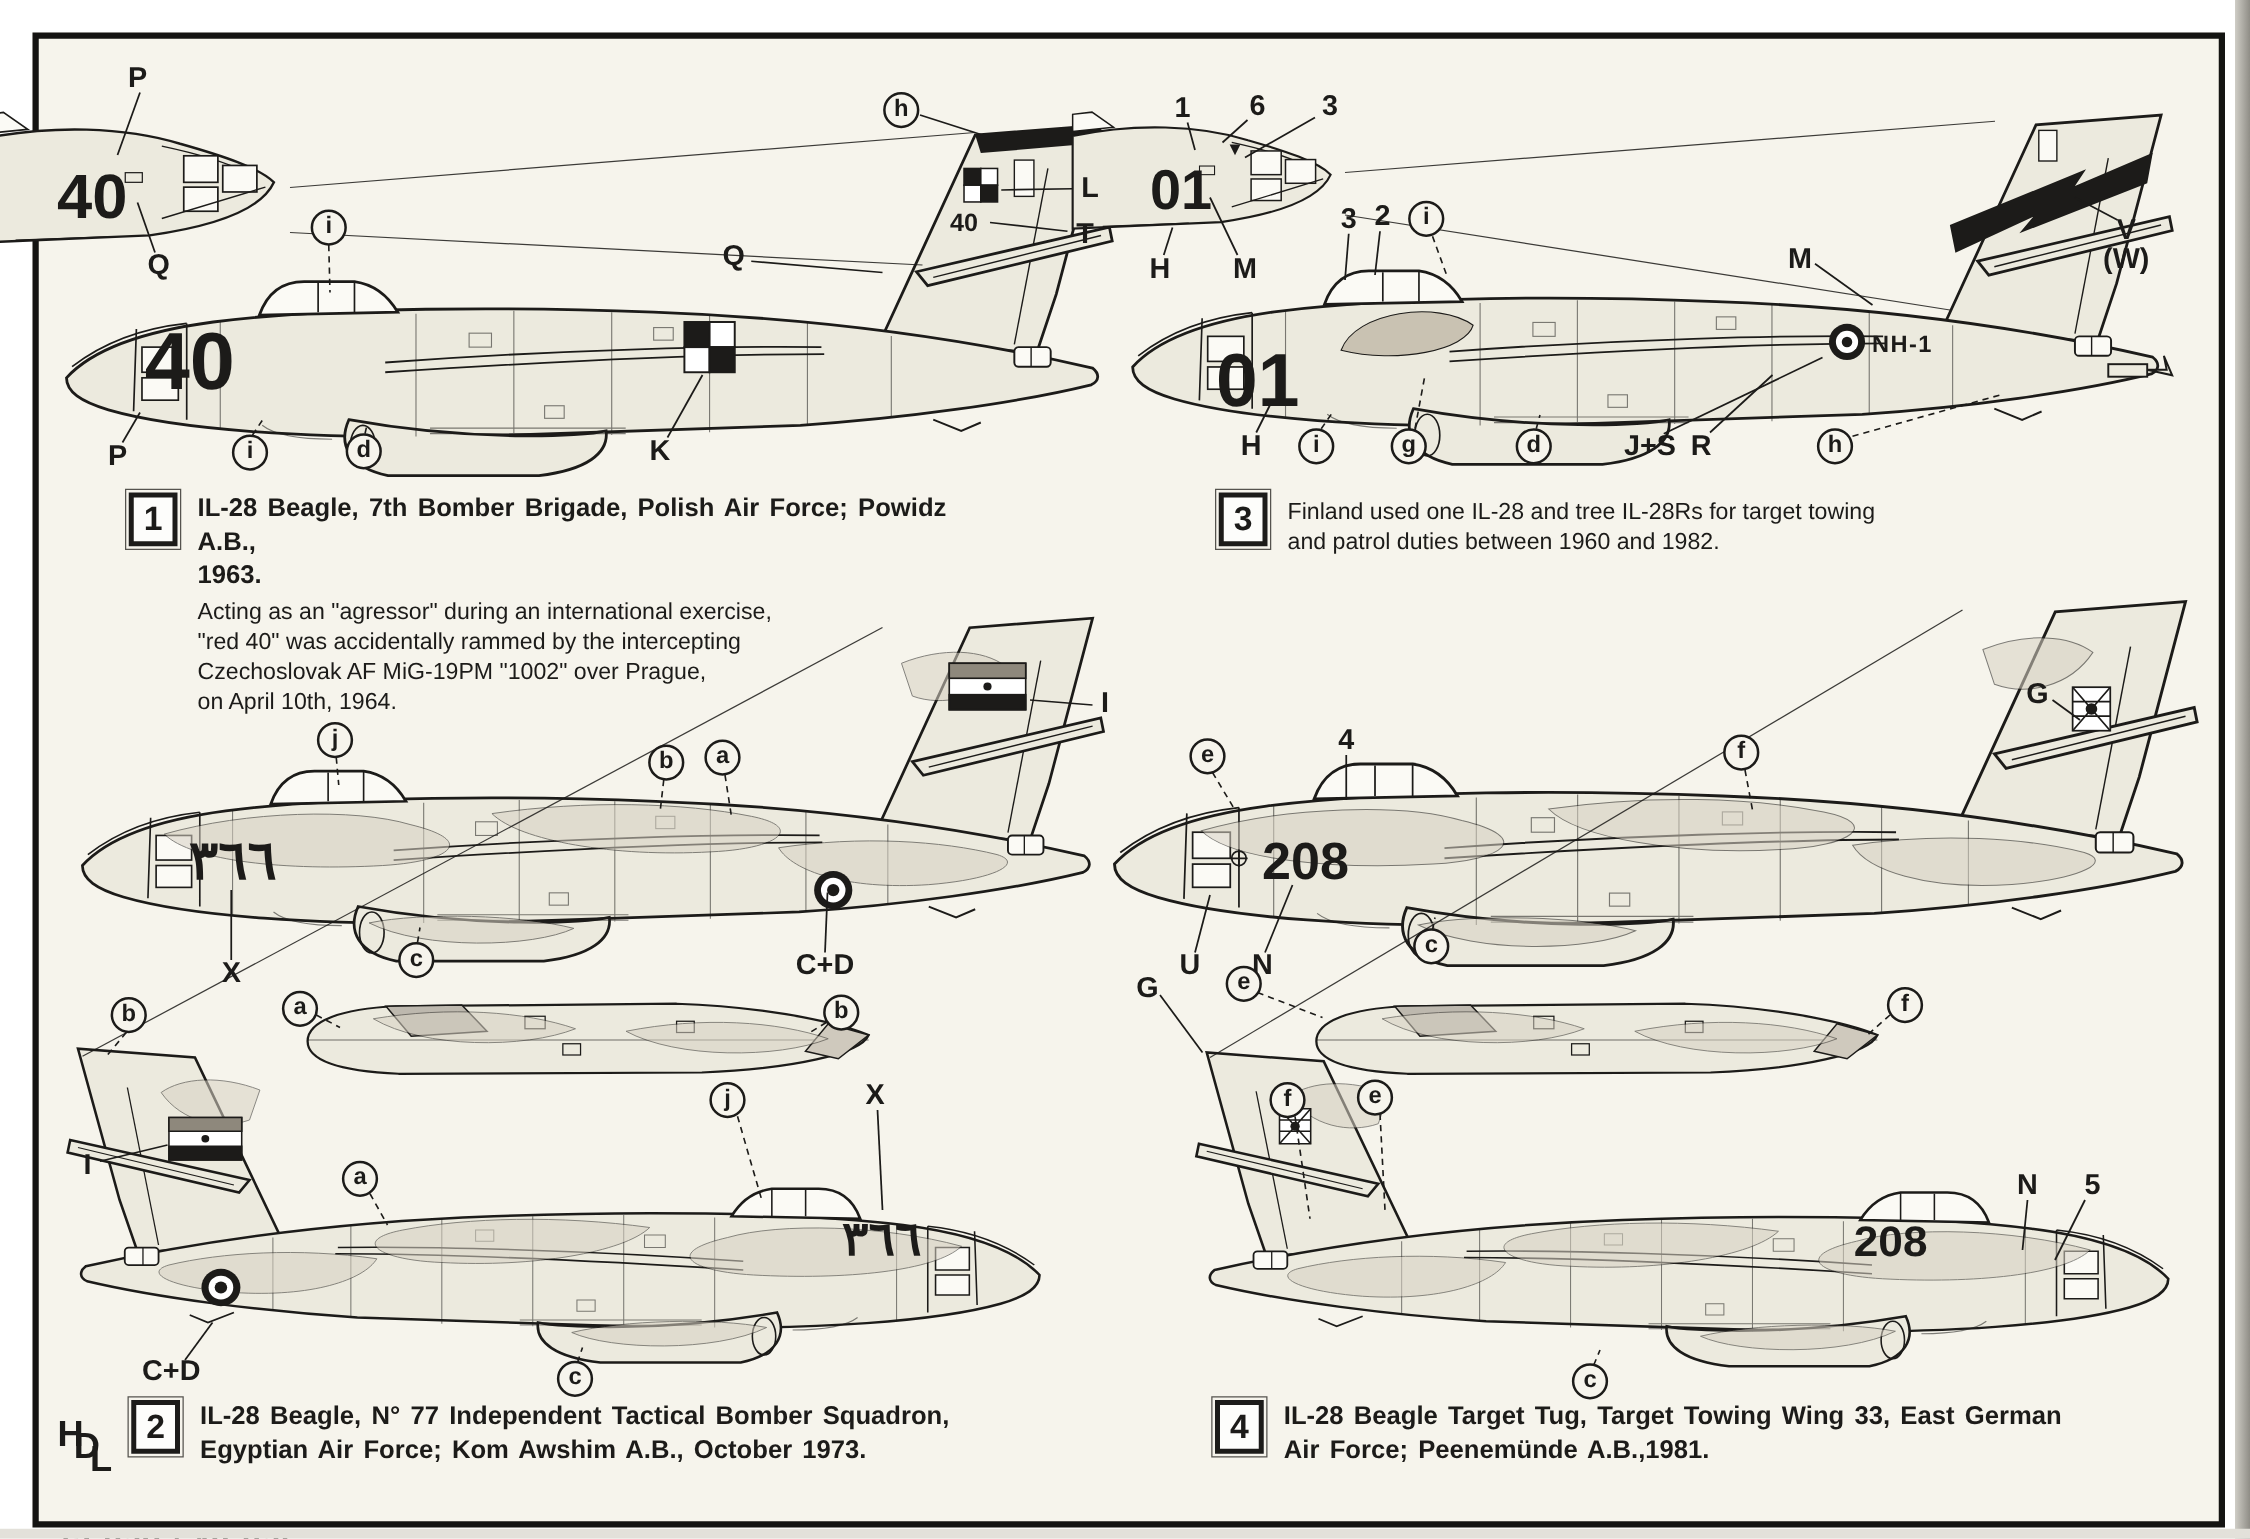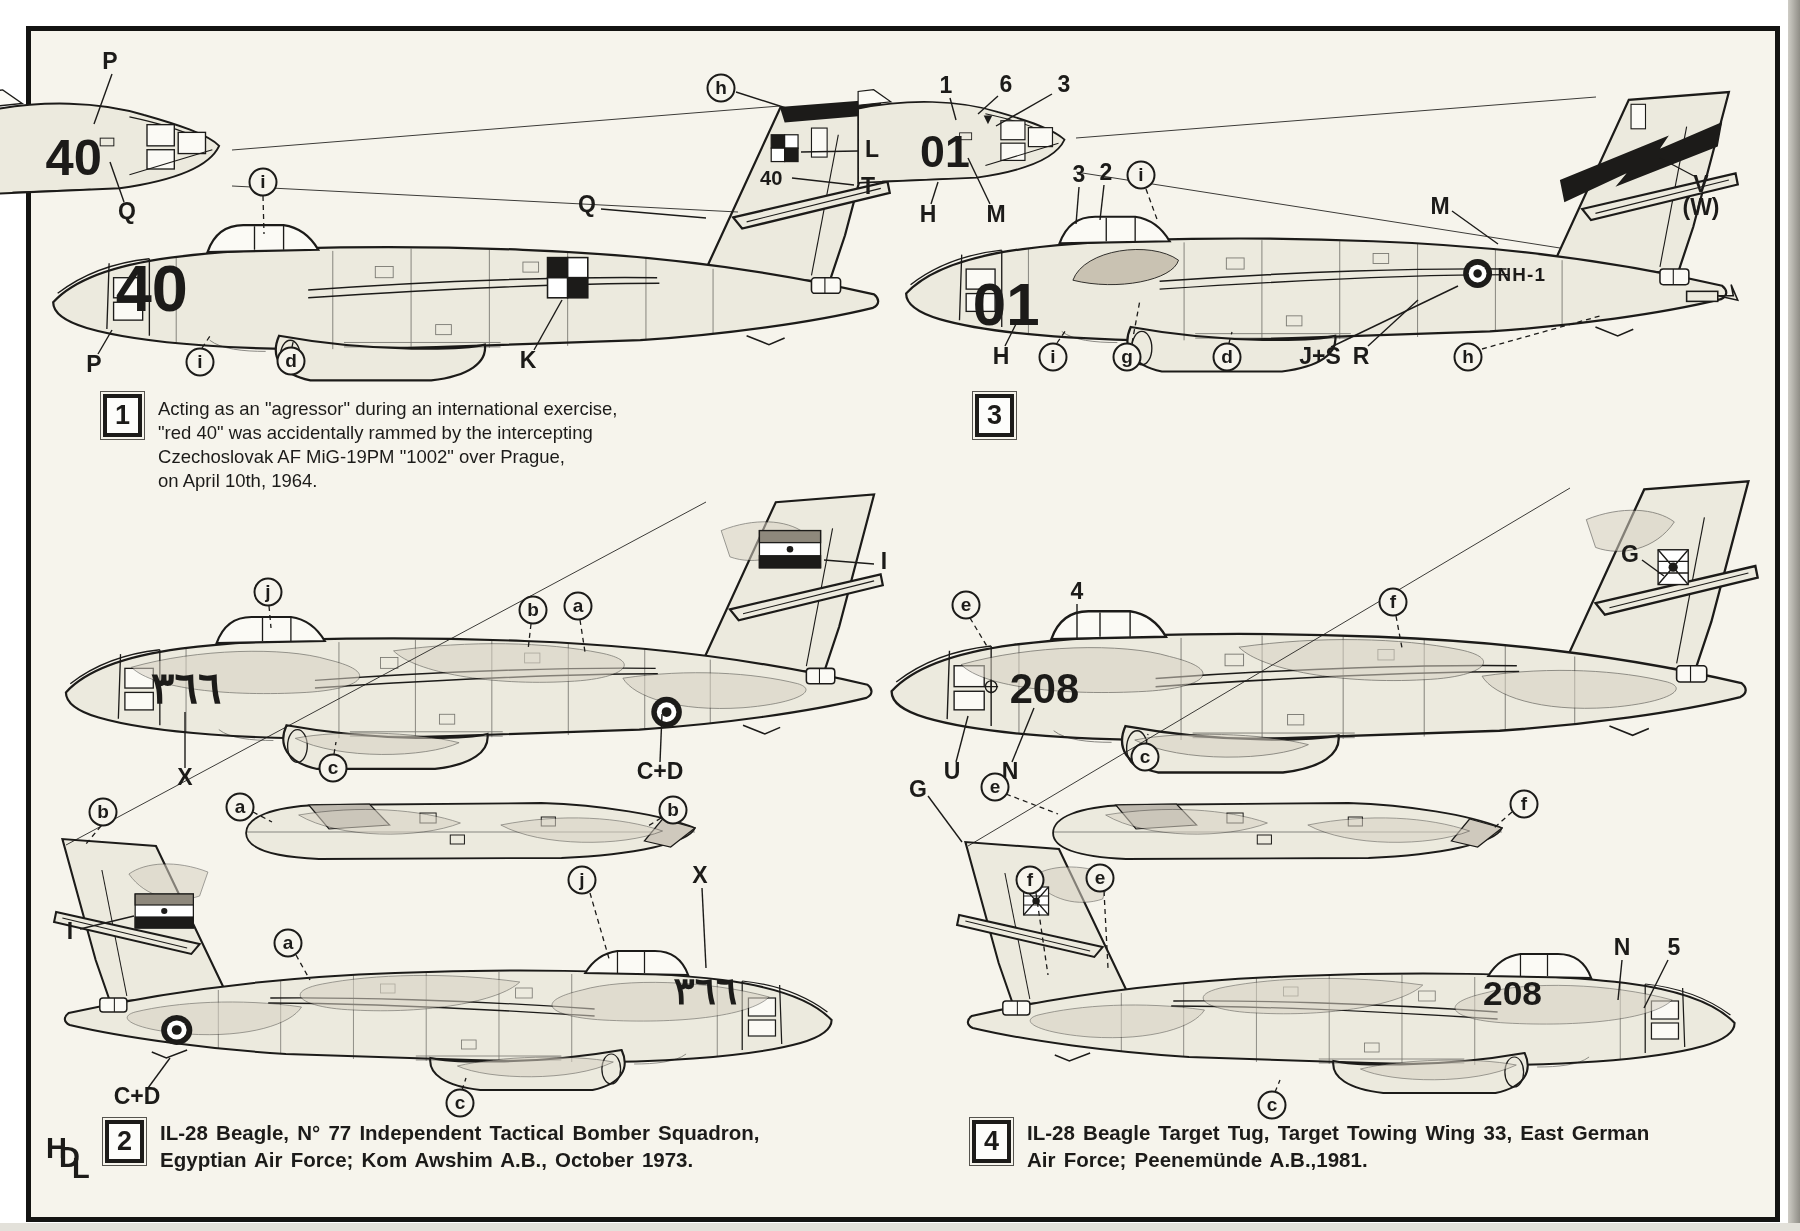--- a/index.html
+++ b/index.html
@@ -381,30 +381,34 @@
       <div class="co circled" style="left: 1030px; top: 880px;">f</div>
       <div class="co circled" style="left: 1100px; top: 878px;">e</div>
       <div class="co" style="left: 1622px; top: 948px;">N</div>
       <div class="co" style="left: 1674px; top: 948px;">5</div>
       <div class="co circled" style="left: 1272px; top: 1105px;">c</div>
     </div>
 
   <div class="caption" style="left:103px;top:394px;width:672px">
     <div class="numbox">1</div>
     <div class="cap-col">
+      <div class="cap-title">IL-28 Beagle, 7th Bomber Brigade, Polish Air Force; Powidz A.B.,
+1963.</div>
       <div class="cap-note">Acting as an "agressor" during an international exercise,
 "red 40" was accidentally rammed by the intercepting
 Czechoslovak AF MiG-19PM "1002" over Prague,
 on April 10th, 1964.</div>
     </div>
   </div>
 
   <div class="caption" style="left:975px;top:394px;width:788px">
     <div class="numbox">3</div>
     <div class="cap-col">
+      <div class="cap-note">Finland used one IL-28 and tree IL-28Rs for target towing
+and patrol duties between 1960 and 1982.</div>
     </div>
   </div>
 
   <div class="caption" style="left:105px;top:1120px;width:750px">
     <div class="numbox">2</div>
     <div class="cap-col">
       <div class="cap-title">IL-28  Beagle,  N°  77  Independent  Tactical  Bomber  Squadron,
 Egyptian Air Force; Kom Awshim A.B., October 1973.</div>
     </div>
   </div>

